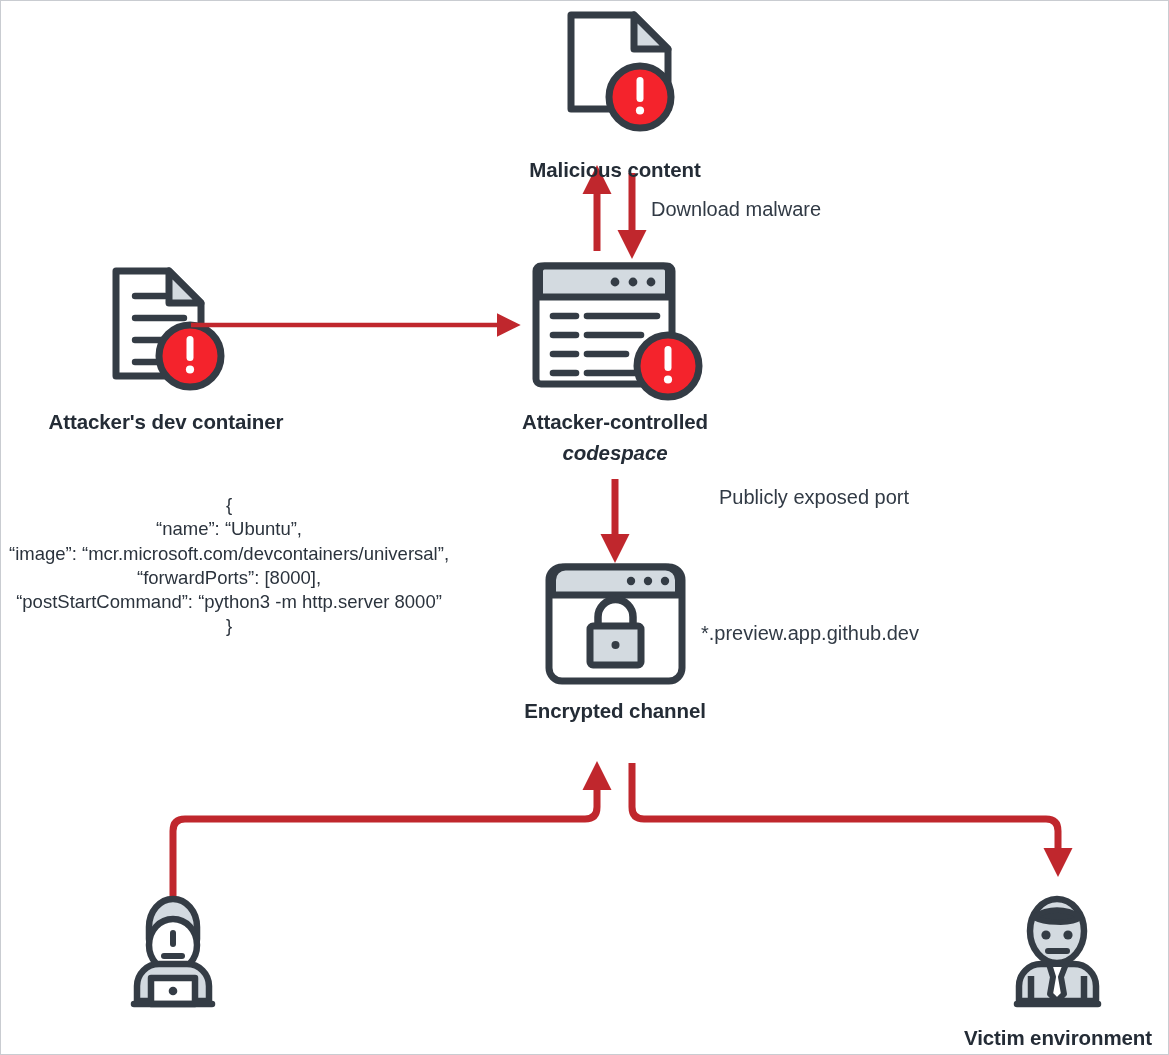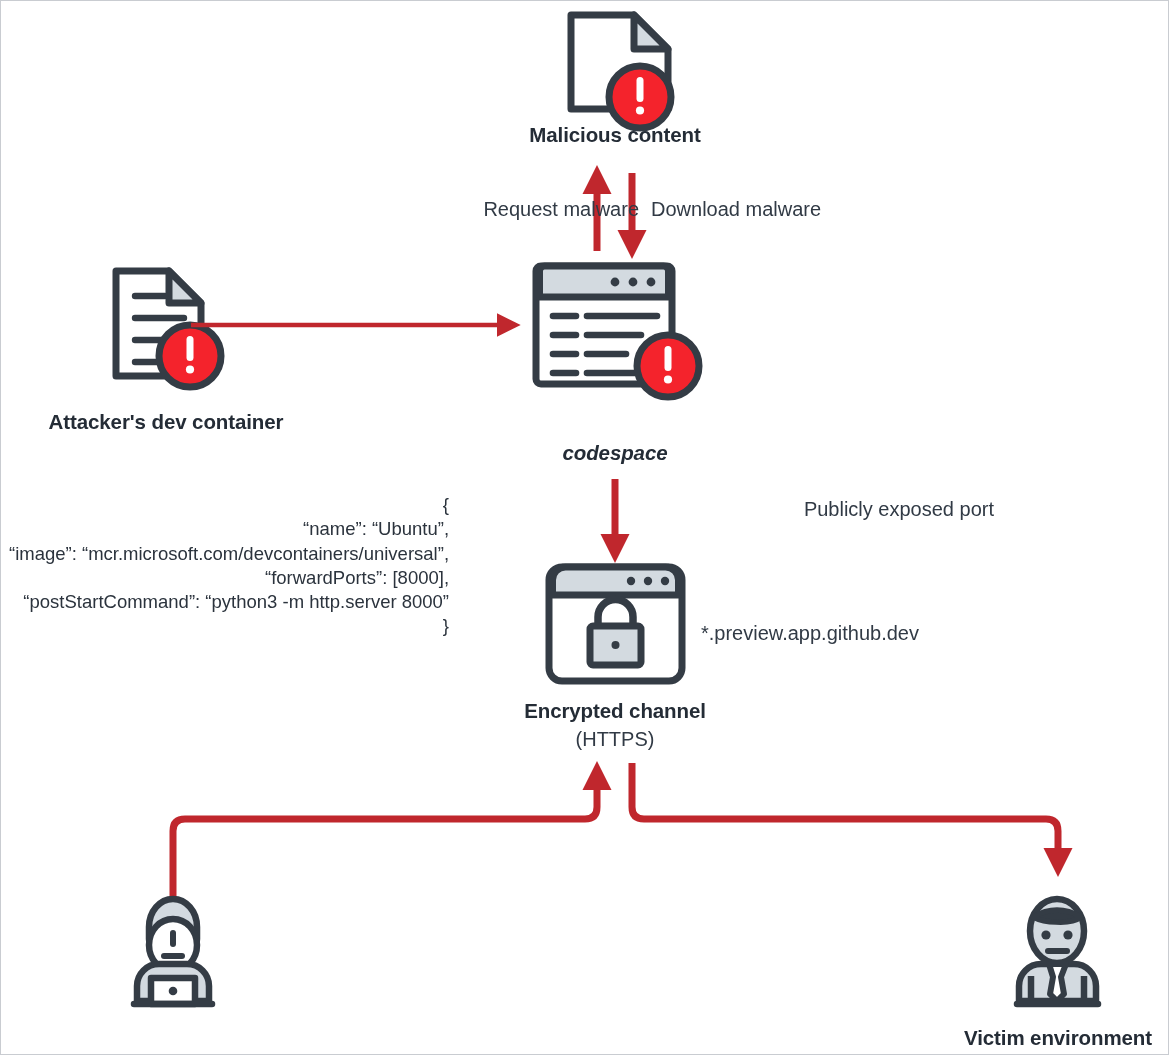--- a/index.html
+++ b/index.html
@@ -46,21 +46,21 @@
   }
   .code-block {
     position: absolute;
     left: 8px;
     top: 492px;
     font-family: "Liberation Sans", sans-serif;
     font-size: 18.5px;
     line-height: 24.3px;
     color: #2b333d;
     white-space: pre;
-    text-align: right;
+    text-align: center;
   }
 </style>
 </head>
 <body>
 
 <div id="canvas">
 
   <svg class="layer" viewBox="0 0 1169 1055">
     <defs>
       <marker id="ahRedThin" viewBox="0 0 10 10" refX="7.2" refY="5" markerWidth="5.2" markerHeight="5.2" orient="auto-start-reverse">
@@ -165,40 +165,39 @@
       <circle cx="1067" cy="934" r="4.6" fill="#343C45"></circle>
       <rect x="1044" y="947" width="25" height="6" rx="3" fill="#343C45"></rect>
       <path d="M 1018 1000 L 1018 985 A 22 22 0 0 1 1040 963 L 1073 963 A 22 22 0 0 1 1095 985 L 1095 1000 Z" fill="#D3DAE0" stroke="#343C45" stroke-width="6.5" stroke-linejoin="round"></path>
       <path d="M 1048 963 L 1065 963 L 1060 976 L 1063 993 L 1056 1000 L 1049 993 L 1052 976 Z" fill="#ffffff" stroke="#343C45" stroke-width="6" stroke-linejoin="round"></path>
       <line x1="1030" y1="975" x2="1030" y2="1000" stroke="#343C45" stroke-width="6.5"></line>
       <line x1="1083" y1="975" x2="1083" y2="1000" stroke="#343C45" stroke-width="6.5"></line>
       <line x1="1016" y1="1003" x2="1097" y2="1003" stroke="#343C45" stroke-width="6.5" stroke-linecap="round"></line>
     </g>
   </svg>
 
-  <div class="lbl lbl-bold" style="left:464px; top:121px; width:300px;">Malicious content</div>
-
-  <div class="lbl lbl-reg" style="left:338px; top:196px; width:300px; text-align:right;">Request malware</div>
+  <div class="lbl lbl-bold" style="left:464px; top:156px; width:300px;">Malicious content</div>
+
 
   <div class="lbl lbl-reg" style="left:650px; top:196px; width:300px; text-align:left;">Download malware</div>
 
   <div class="lbl lbl-bold" style="left:15px; top:408px; width:300px;">Attacker's dev container</div>
 
+  <div class="lbl lbl-bold" style="left:464px; top:408px; width:300px;">Attacker-controlled</div>
   <div class="lbl lbl-bold" style="left:464px; top:439px; width:300px;font-style:italic;">codespace</div>
 
-  <div class="lbl lbl-reg" style="left:633px; top:496px; width:360px; text-align:right;">Publicly exposed port</div>
+  <div class="lbl lbl-reg" style="left:633px; top:484px; width:360px; text-align:center;">Publicly exposed port</div>
 
   <div class="code-block"><span>{</span>
 <span>“name”: “Ubuntu”,</span>
 <span>“image”: “mcr.microsoft.com/devcontainers/universal”,</span>
 <span>“forwardPorts”: [8000],</span>
 <span>“postStartCommand”: “python3 -m http.server 8000”</span>
 <span>}</span></div>
 
   <div class="lbl lbl-bold" style="left:464px; top:697px; width:300px;">Encrypted channel</div>
 
   <div class="lbl lbl-reg" style="left:700px; top:620px; width:420px; text-align:left;">*.preview.app.github.dev</div>
-  <div class="lbl lbl-reg" style="left:464px; top:726px; width:300px;">(HTTPS)</div>
 
 
   <div class="lbl lbl-bold" style="left:907px; top:1024px; width:300px;">Victim environment</div>
 
 </div>
 
 </body></html>

